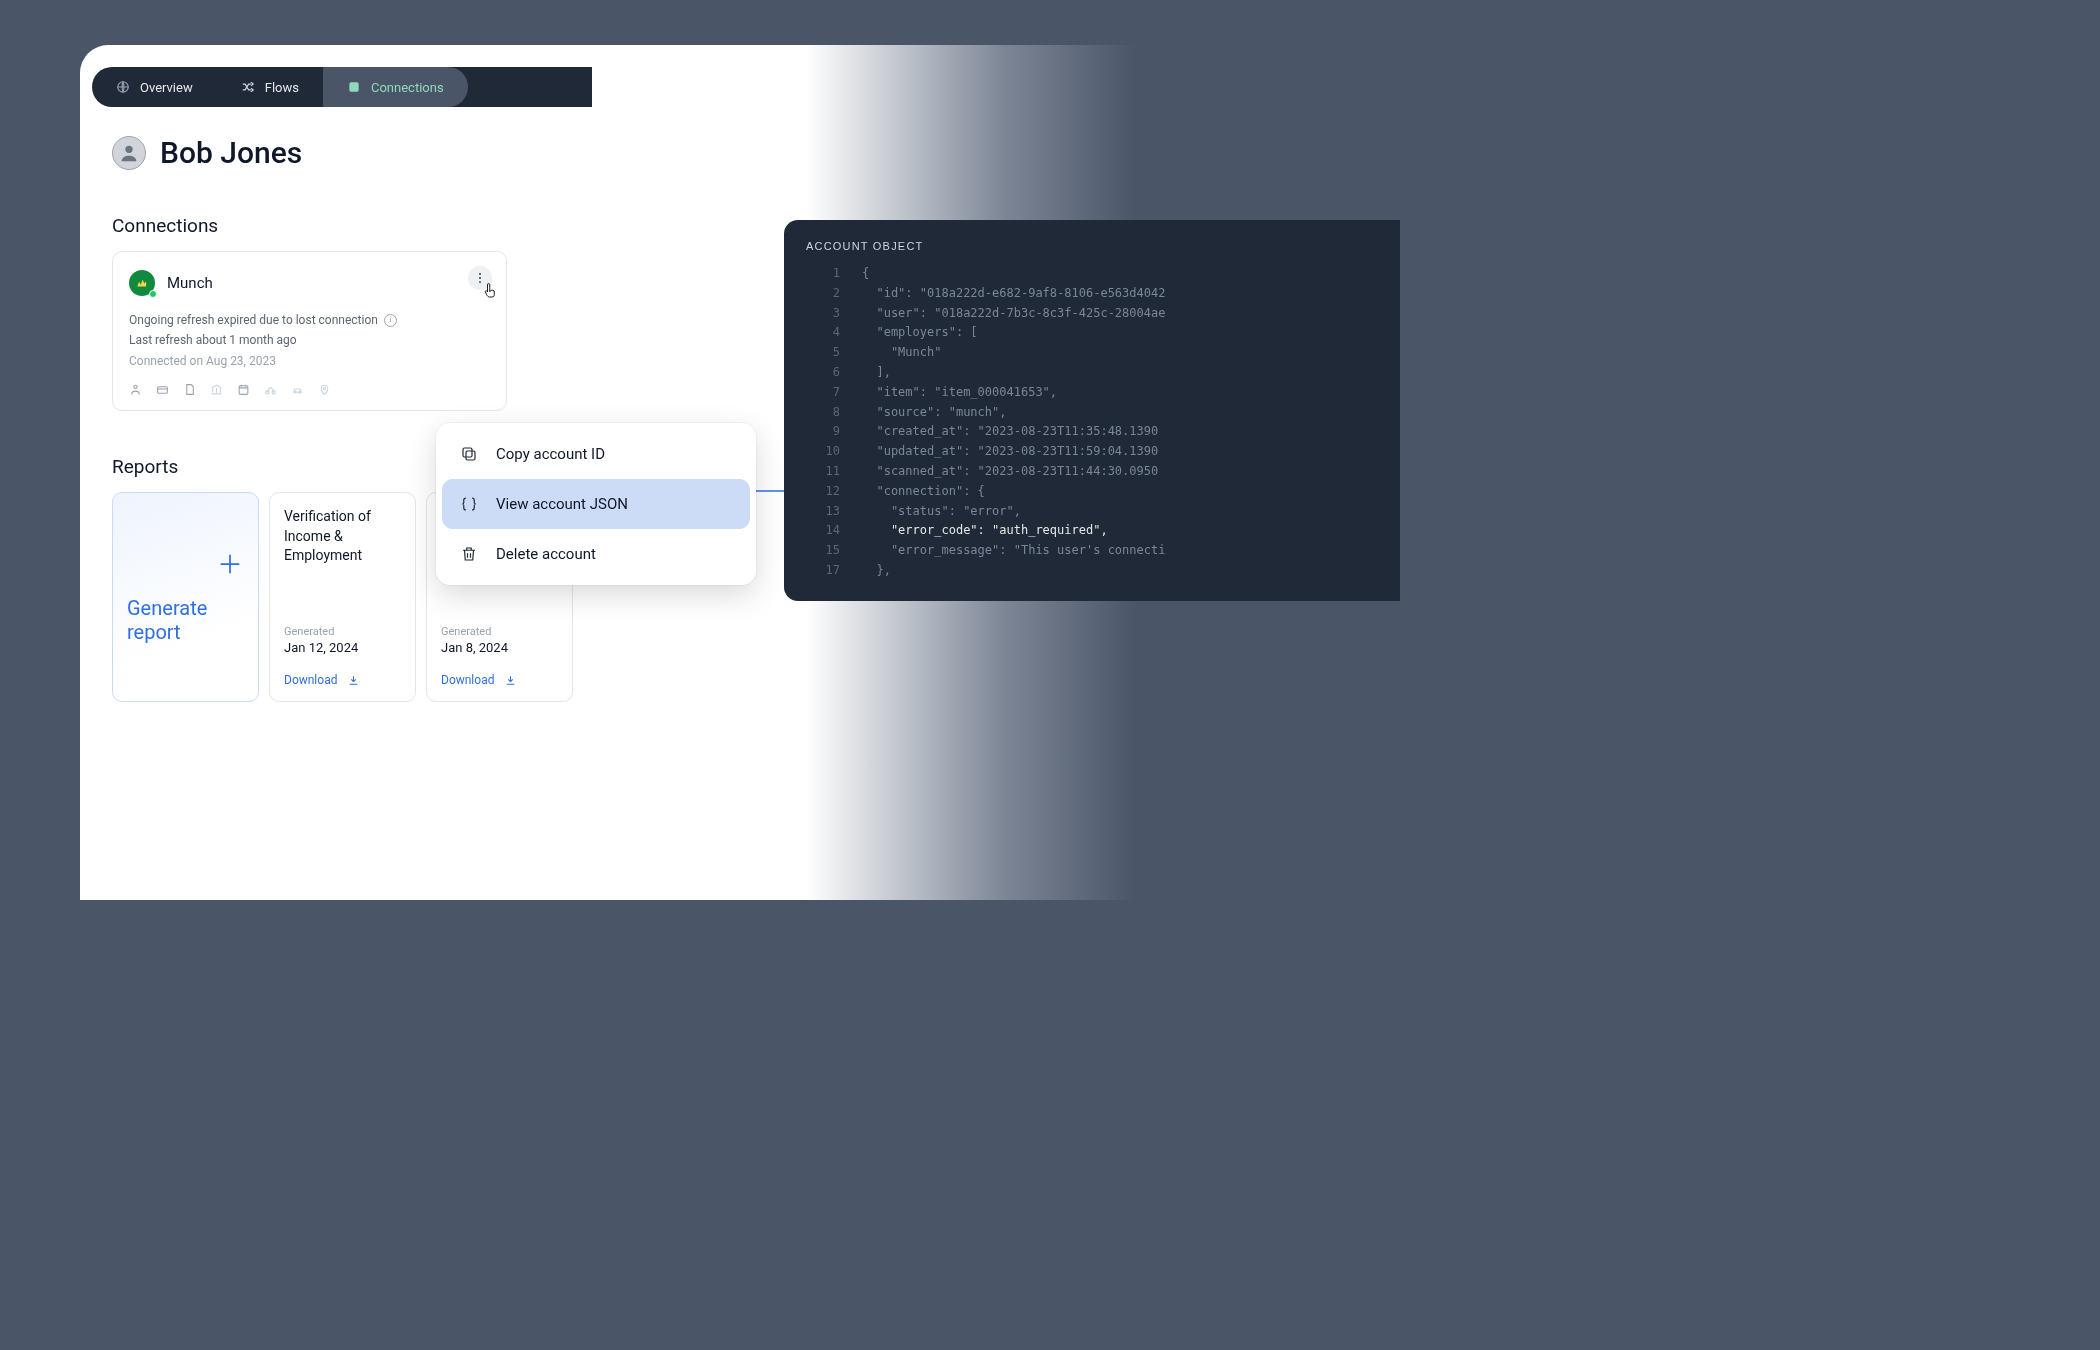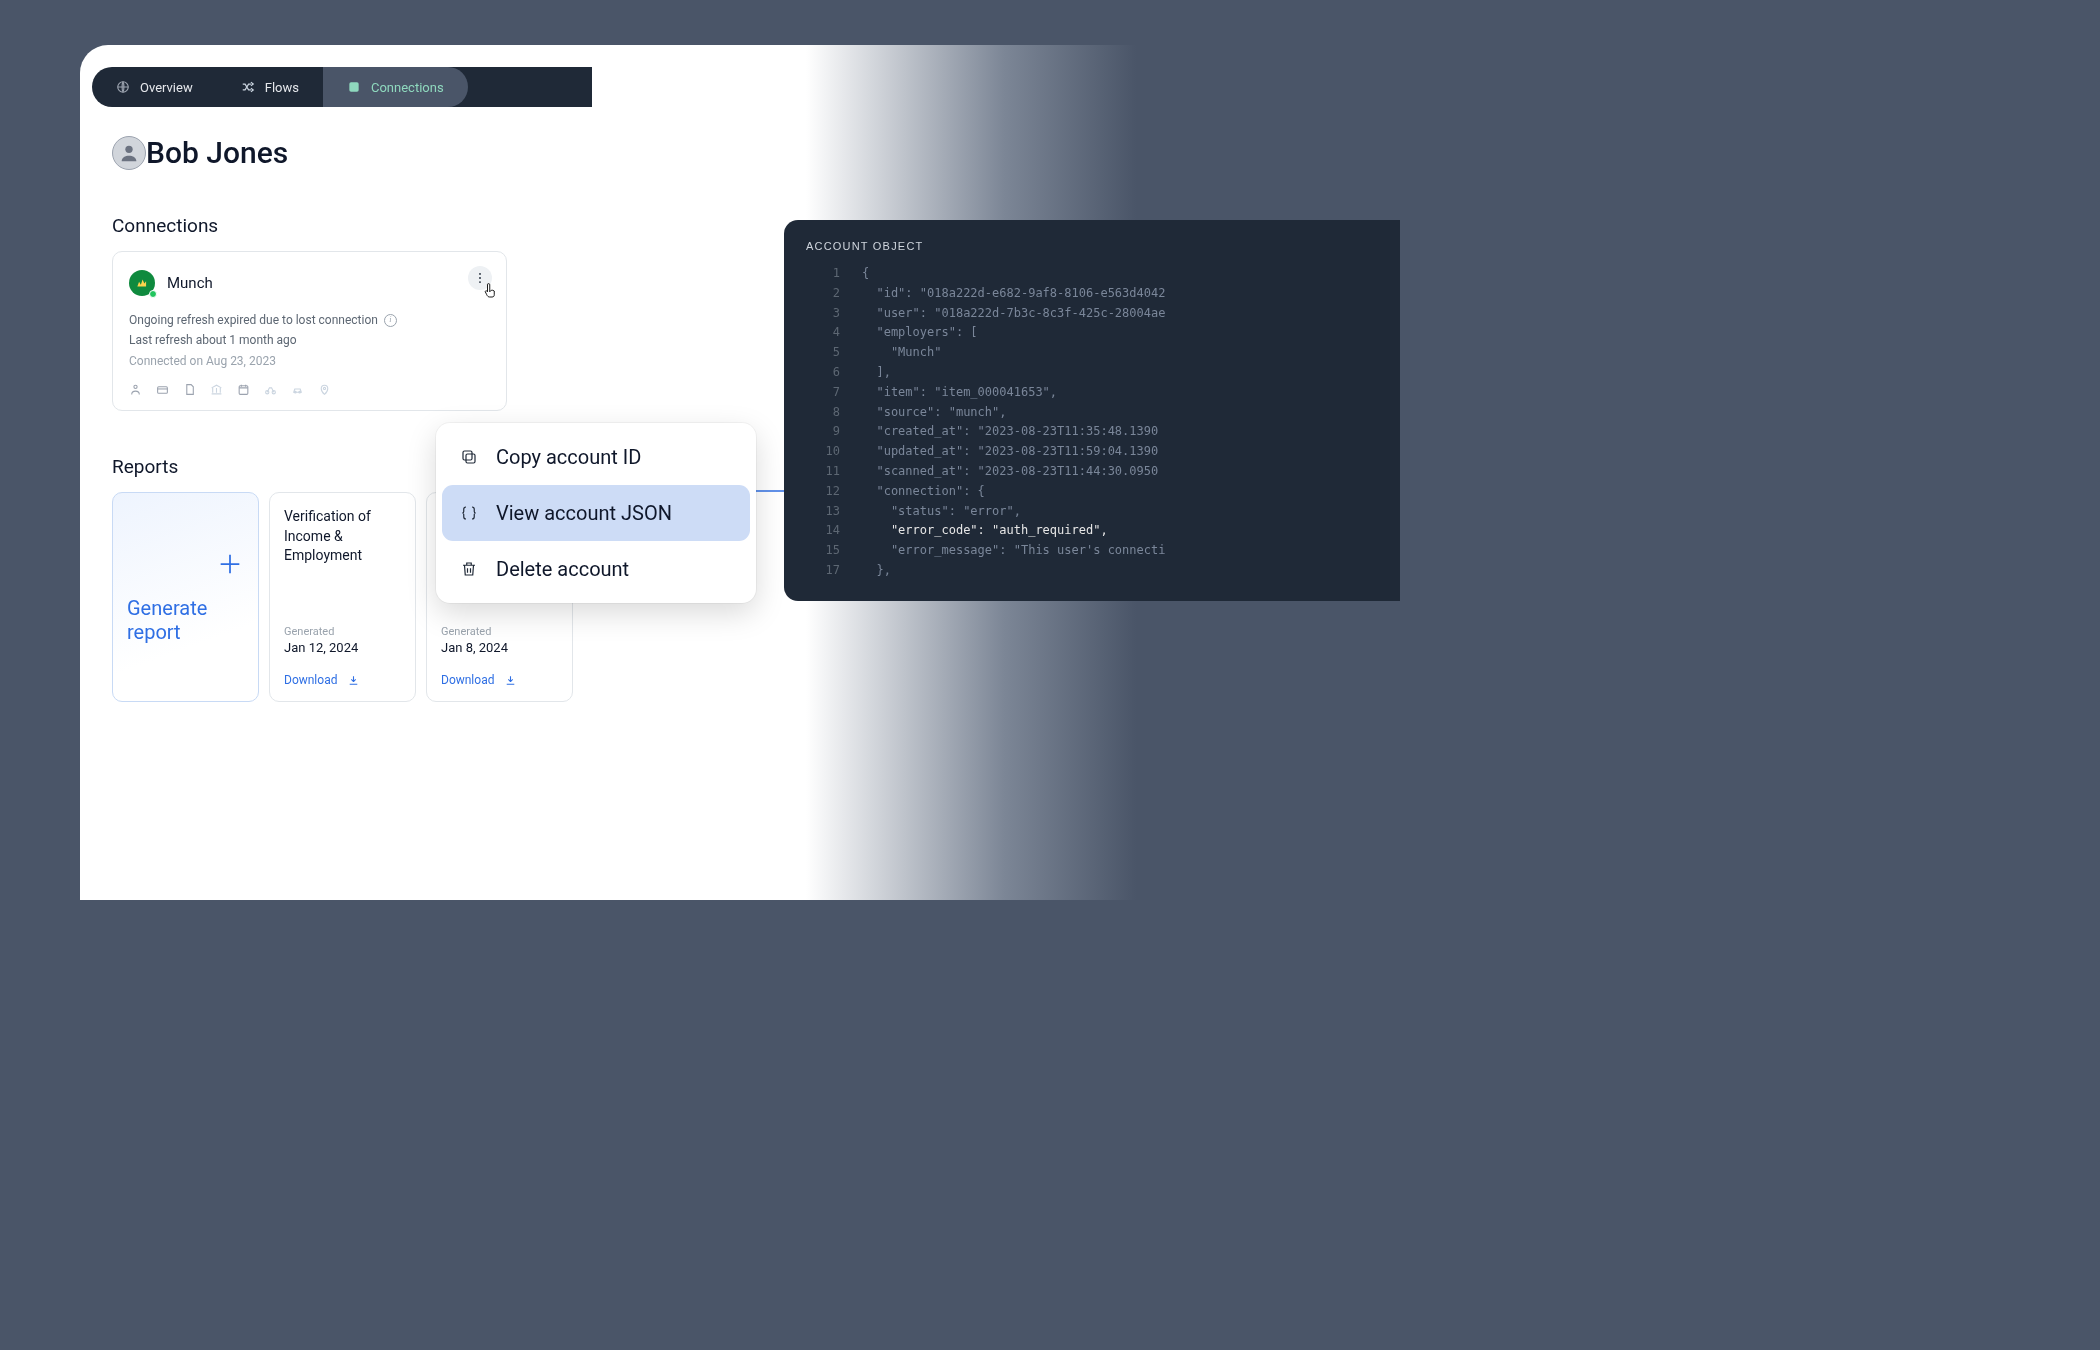--- a/index.html
+++ b/index.html
@@ -54,21 +54,21 @@
     background:var(--topbar-hover);
     color:var(--accent-green);
     border-radius:0 20px 20px 0;
   }
   .tab-icon{width:14px;height:14px;display:inline-flex;align-items:center;justify-content:center;}
   
   .content{
     padding:28px 0 0 32px;
     width:600px;
   }
-  .user-header{display:flex;align-items:center;margin-bottom:44px;}
+  .user-header{display:flex;align-items:center;gap:14px;margin-bottom:44px;}
   .avatar{
     width:34px;height:34px;border-radius:50%;
     background:#d1d5db;border:1.5px solid #9ca3af;
     display:flex;align-items:center;justify-content:center;
   }
   .user-name{font-size:30px;font-weight:500;color:var(--text-dark);}
   .section-title{font-size:19px;font-weight:400;color:var(--text-dark);margin:0 0 14px 0;}
   
   .conn-card{
     border:1px solid var(--border);
@@ -111,21 +111,21 @@
     width:320px;
     background:#fff;
     border-radius:14px;
     box-shadow:0 10px 30px rgba(0,0,0,.15),0 0 0 1px rgba(0,0,0,.04);
     padding:6px;
     z-index:10;
   }
   .menu-item{
     display:flex;align-items:center;gap:18px;
     padding:16px 18px;
-    font-size:20px;color:var(--text-dark);
+    font-size:15px;color:var(--text-dark);
     border-radius:10px;cursor:pointer;
   }
   .menu-item.active{background:var(--menu-hover);border-radius:11px;}
   .menu-item svg{width:18px;height:18px;}
   .arrow{
     position:absolute;left:674px;top:434px;
     color:var(--link-blue);font-size:26px;
   }
   
   .reports-row{display:flex;gap:10px;margin-top:14px;}

